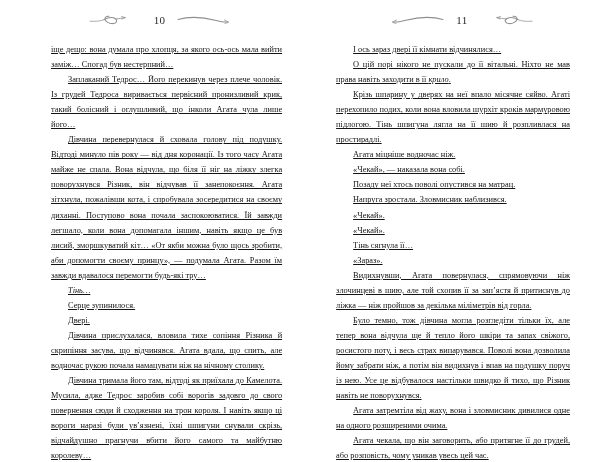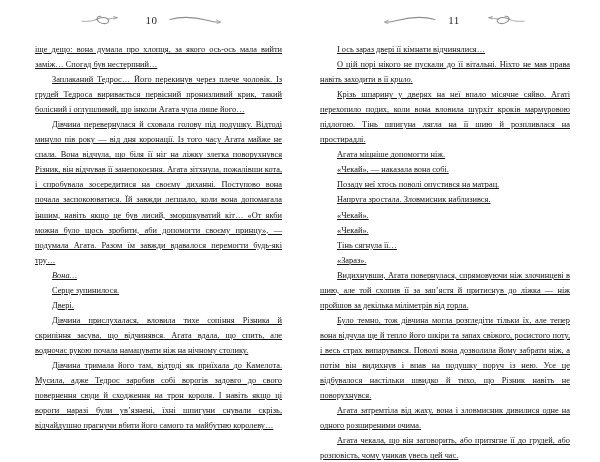--- a/index.html
+++ b/index.html
@@ -20,20 +20,21 @@
     height: 462px;
     display: flex;
     background: #ffffff;
   }
   .page {
     position: relative;
     width: 300px;
     height: 462px;
     box-sizing: border-box;
     background: #ffffff;
+    margin-left: 16px;
   }
   .page-left {
     padding: 0 18px 0 35px;
   }
   .page-right {
     padding: 0 30px 0 20px;
   }
 
   
   .running-head {
@@ -116,21 +117,21 @@
       <svg class="orn" viewBox="0 0 56 16">
         <path d="M3 7.4 C 12 5.0, 26 4.6, 40 8.2 C 45 9.5, 49 10.4, 53 10.0"></path>
         <path class="thin" d="M49.5 8.0 C 52 9.2, 53.4 9.9, 53.6 10.1 C 52.8 10.6, 51.5 11.1, 50 11.4"></path>
       </svg>
     </div>
 
     <div class="col">
         <p class="cont">іще дещо: вона думала про хлопця, за якого ось-ось мала вийти заміж… Спогад був нестерпний…</p>
         <p>Заплаканий Тедрос… Його перекинув через плече чоловік. Із грудей Тедроса виривається первісний про­низливий крик, такий болісний і оглушливий, що ін­коли Агата чула лише його…</p>
         <p>Дівчина перевернулася й сховала голову під по­душку. Відтоді минуло пів року — від дня коронації. Із того часу Агата майже не спала. Вона відчула, що біля її ніг на ліжку злегка поворухнувся Різник, він від­чував її занепокоєння. Агата зітхнула, пожалівши кота, і спробувала зосередитися на своєму диханні. Посту­пово вона почала заспокоюватися. Їй завжди легшало, коли вона допомагала іншим, навіть якщо це був лисий, зморшкуватий кіт… «От якби можна було щось зроби­ти, аби допомогти своєму принцу», — подумала Агата. Разом їм завжди вдавалося перемогти будь-які тру…</p>
-        <p class="short" style="font-style: italic;">Вона…</p>
+        <p class="short" style="font-style: italic;">Тінь…</p>
         <p class="short">Серце зупинилося.</p>
         <p class="short">Двері.</p>
         <p>Дівчина прислухалася, вловила тихе сопіння Різ­ника й скрипіння засува, що відчинявся. Агата вдала, що спить, але водночас рукою почала намацувати ніж на нічному столику.</p>
         <p>Дівчина тримала його там, відтоді як приїхала до Камелота. Мусила, адже Тедрос заробив собі воро­гів задовго до свого повернення сюди й сходження на трон короля. І навіть якщо ці вороги наразі були ув’язнені, їхні шпигуни снували скрізь, відчайдушно прагнучи вбити його самого та майбутню королеву…</p>
       </div>
   </div>
 
   <div class="page page-right">
 
     <div class="running-head">
@@ -144,21 +145,21 @@
         <path d="M40 7.6 C 36 5.6, 31 5.2, 28.5 6.8 C 26 8.4, 27.5 11.4, 31 11.6 C 35 11.8, 38.5 9.6, 39 7.2 C 39.4 5.2, 37.5 3.9, 35 4.2"></path>
         <path class="thin" d="M28.4 7.0 C 25 6.6, 22 6.2, 19 5.6"></path>
         <path class="thin" d="M22.5 4.6 L 18.6 5.6 L 22.2 7.0"></path>
       </svg>
     </div>
 
     <div class="col">
         <p class="short">І ось зараз двері її кімнати відчинялися…</p>
         <p>О цій порі нікого не пускали до її вітальні. Ніхто не мав права навіть заходити в її <i>крило</i>.</p>
         <p>Крізь шпарину у дверях на неї впало місячне сяй­во. Агаті перехопило подих, коли вона вловила шурхіт кроків мармуровою підлогою. Тінь шпигуна лягла на її шию й розпливлася на простирадлі.</p>
-        <p class="short">Агата міцніше допомогти ніж.</p>
+        <p class="short">Агата міцніше водночас ніж.</p>
         <p class="short">«Чекай», — наказала вона собі.</p>
         <p class="short">Позаду неї хтось поволі опустився на матрац.</p>
         <p class="short">Напруга зростала. Зловмисник наблизився.</p>
         <p class="short">«Чекай».</p>
         <p class="short">«Чекай».</p>
         <p class="short">Тінь сягнула її…</p>
         <p class="short">«Зараз».</p>
         <p>Видихнувши, Агата повернулася, спрямовуючи ніж злочинцеві в шию, але той схопив її за зап’ястя й притиснув до ліжка — ніж пройшов за декілька міліметрів від горла.</p>
         <p>Було темно, тож дівчина могла розгледіти тільки їх, але тепер вона відчула ще й тепло його шкіри та запах свіжого, росистого поту, і весь страх випарувався. Поволі вона дозволила йому забрати ніж, а потім він видихнув і впав на подушку поруч із нею. Усе це відбувалося на­стільки швидко й тихо, що Різник навіть не поворухнувся.</p>
         <p>Агата затремтіла від жаху, вона і зловмисник ди­вилися одне на одного розширеними очима.</p>

